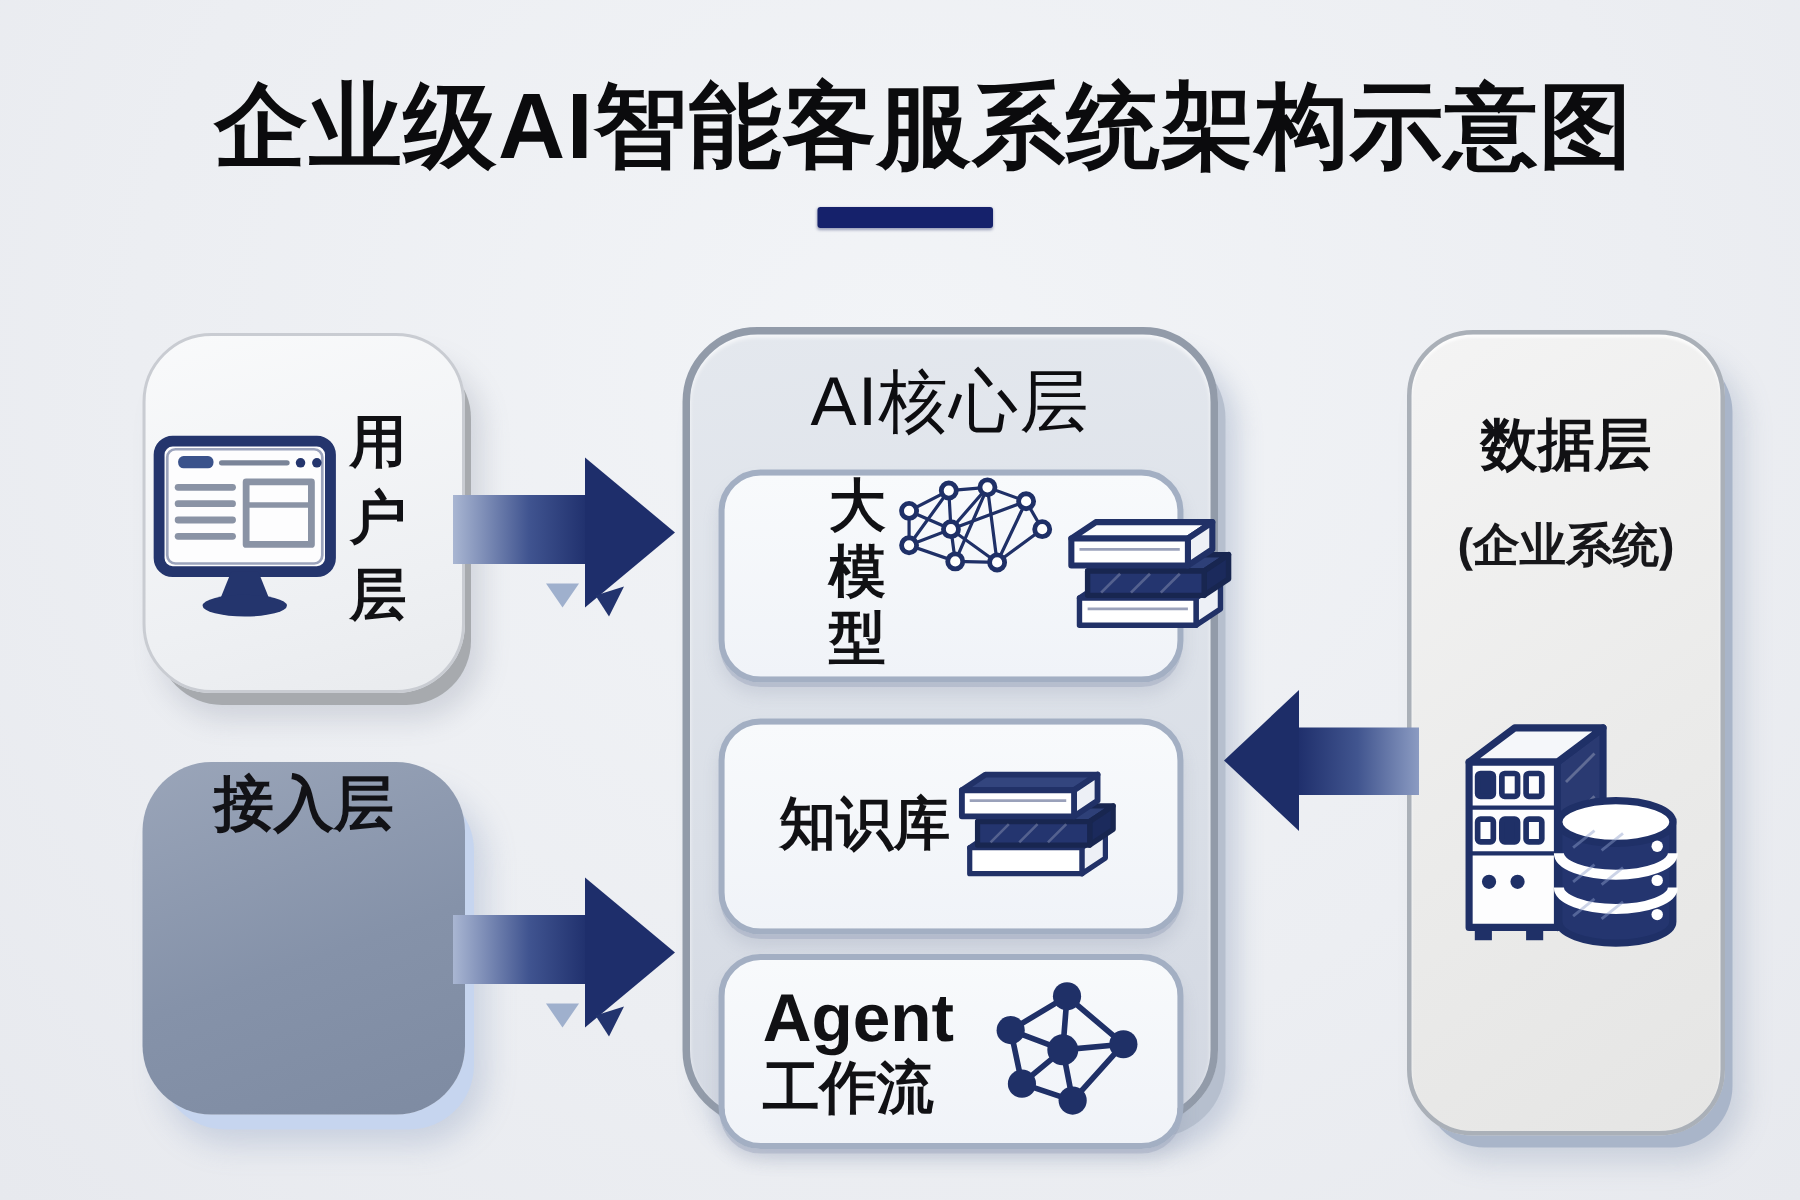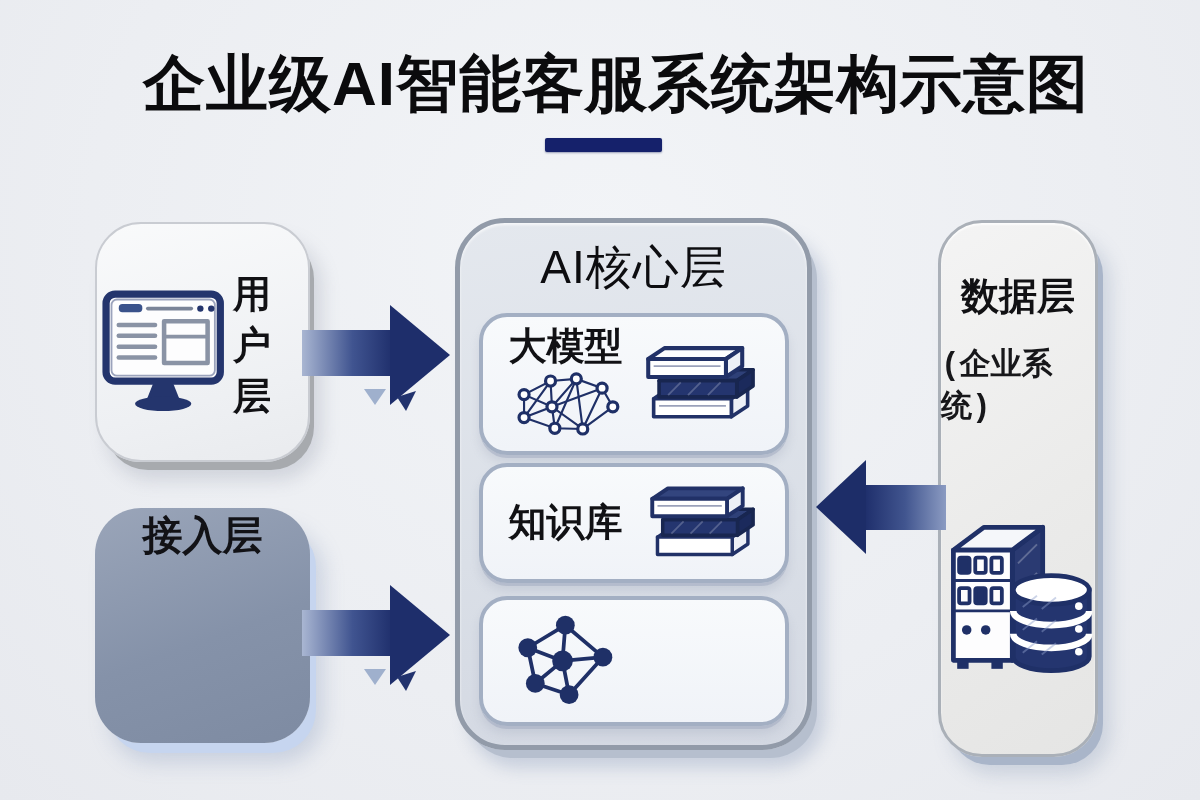--- a/index.html
+++ b/index.html
@@ -68,35 +68,35 @@
   }
   .sub-box {
     margin:0 auto; width:310px;
     background:linear-gradient(180deg,#f8fafc 0%,#f0f3f8 100%);
     border:4px solid #a3afc3; border-radius:28px;
     box-shadow:0 4px 0 -1px rgba(150,160,185,.4), 0 8px 10px rgba(140,150,175,.22);
     display:flex; align-items:center; justify-content:space-between;
     padding:0 22px 0 26px;
   }
   .sub-box.model    { margin-top:14px;  height:142px; }
-  .sub-box.kb       { margin-top:8px;  height:120px; }
+  .sub-box.kb       { margin-top:24px;  height:144px;justify-content:center; }
   .sub-box.agent    { margin-top:13px;  height:130px; }
   .sub-label { font-size:38px; font-weight:900; color:#111114; line-height:1.15; }
   .sub-label .latin { font-size:45px; display:block; }
-  .model-left { display:flex; flex-direction:column; align-items:flex-start; }
+  .model-left { display:flex; align-items:flex-start;margin-left:44px; }
   .model-left .sub-label { margin-bottom:2px; }
 
   
   .data-layer {
-    left:938px; top:220px; width:160px; height:537px;
+    left:938px; top:220px; width:212px; height:537px;
     background:linear-gradient(145deg,#f4f4f4 0%,#ebebea 55%,#e5e5e4 100%);
     border:3px solid #aab0b8; border-radius:44px;
     box-shadow:8px 11px 0 -3px #a9b5c9, 13px 18px 18px rgba(120,140,170,.26),
                inset 0 2px 2px rgba(255,255,255,.8);
-    display:flex; flex-direction:column; align-items:center;font-family:Liberation Mono, monospace;
+    display:flex; flex-direction:column; align-items:center;
   }
   .data-layer .box-label   { margin-top:48px; font-size:38px; font-weight:900; color:#111114; }
   .data-layer .box-sublabel{ margin-top:21px;  font-size:31px; font-weight:600; color:#17171a; }
   .server-wrap { margin-top:88px; width:152px; height:168px; }
 
   
   .arrow { position:absolute; z-index:5; }
   .arrow-1 { left:302px; top:299px; }
   .arrow-2 { left:302px; top:579px; }
   .arrow-3 { left:814px; top:455px; }
@@ -220,20 +220,24 @@
             <path d="M8 32 L26 20 L112 20 L94 32 Z" fill="#33457e"></path>
             <path d="M94 32 L112 20 L112 40 L94 52 Z" fill="#edf0f6"></path>
             <path d="M8 32 L94 32 L94 52 L8 52 Z" fill="#ffffff"></path>
             <line x1="14" y1="40" x2="88" y2="40" stroke-width="2" opacity=".45"></line>
           </g>
         </svg>
       </span>
     </div>
 
     <div class="sub-box agent">
+      <div class="sub-label">
+        <span class="latin">Agent</span>
+        <span>工作流</span>
+      </div>
       <span>
         <svg viewBox="0 0 115 105" width="108" height="99">
           <g stroke="#1f3067" stroke-width="4" stroke-linecap="round">
             <line x1="60" y1="16" x2="20" y2="40"></line>
               <line x1="60" y1="16" x2="57" y2="54"></line>
             <line x1="60" y1="16" x2="100" y2="50"></line>
               <line x1="20" y1="40" x2="57" y2="54"></line>
             <line x1="20" y1="40" x2="28" y2="78"></line>
               <line x1="28" y1="78" x2="64" y2="90"></line>
             <line x1="28" y1="78" x2="57" y2="54"></line>

